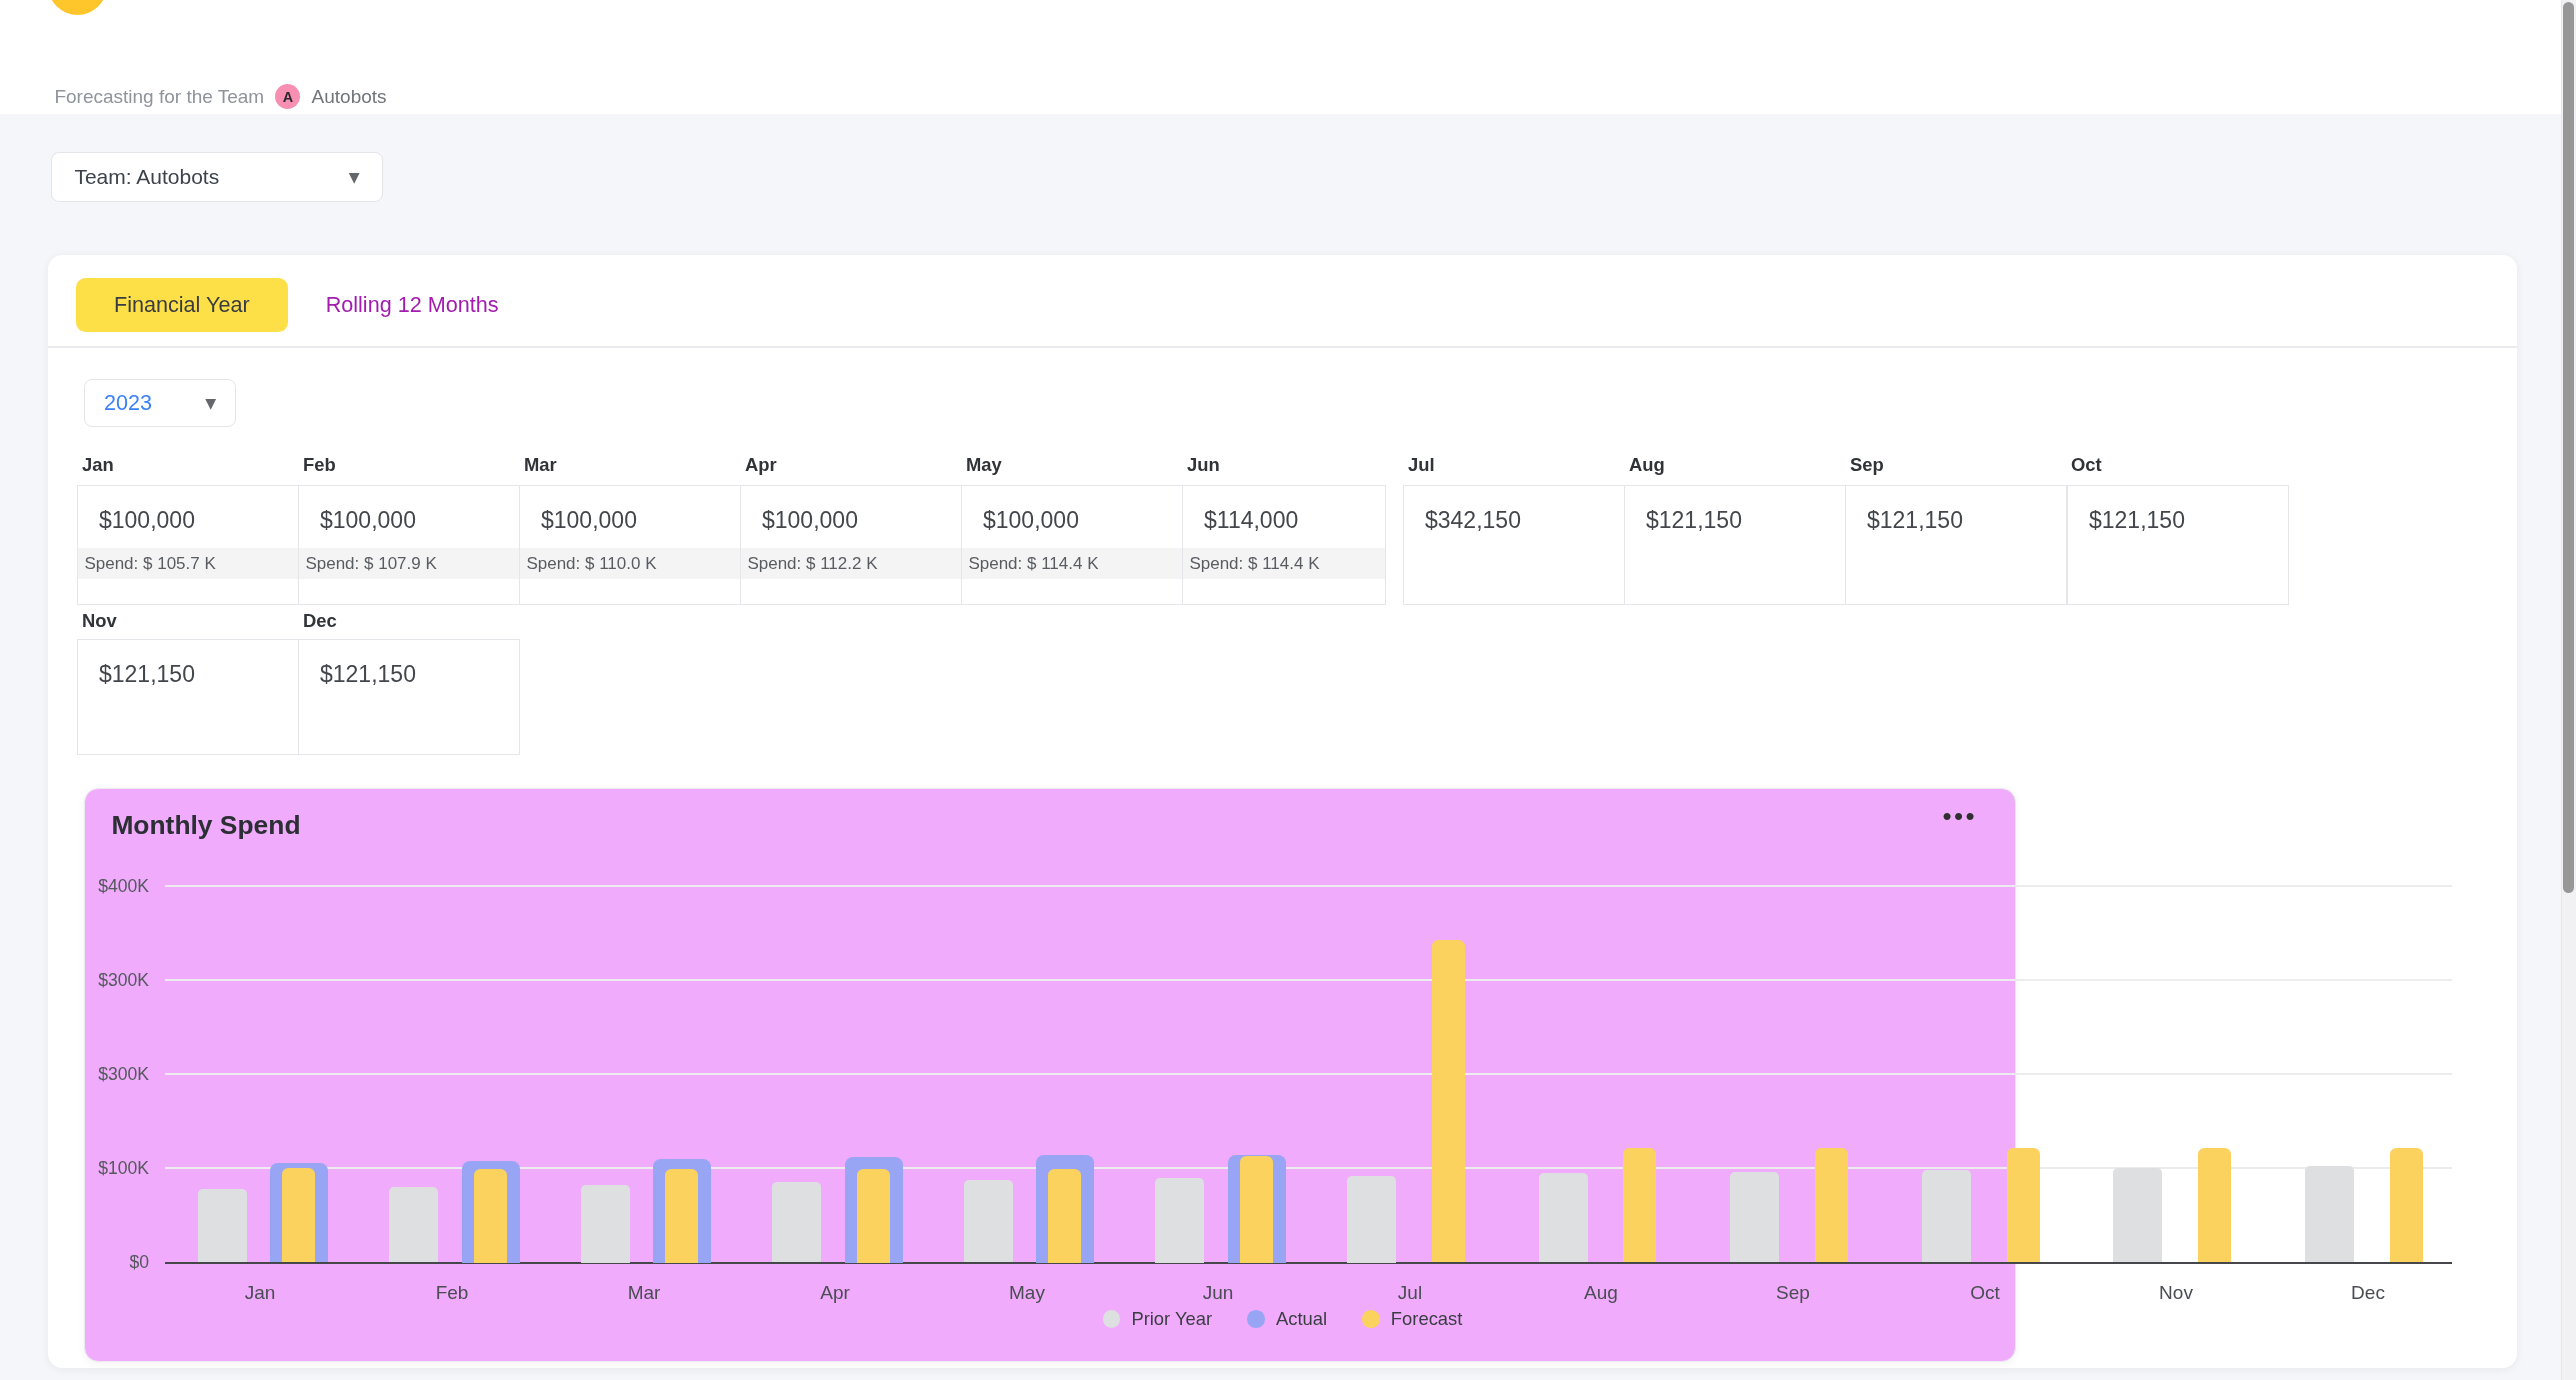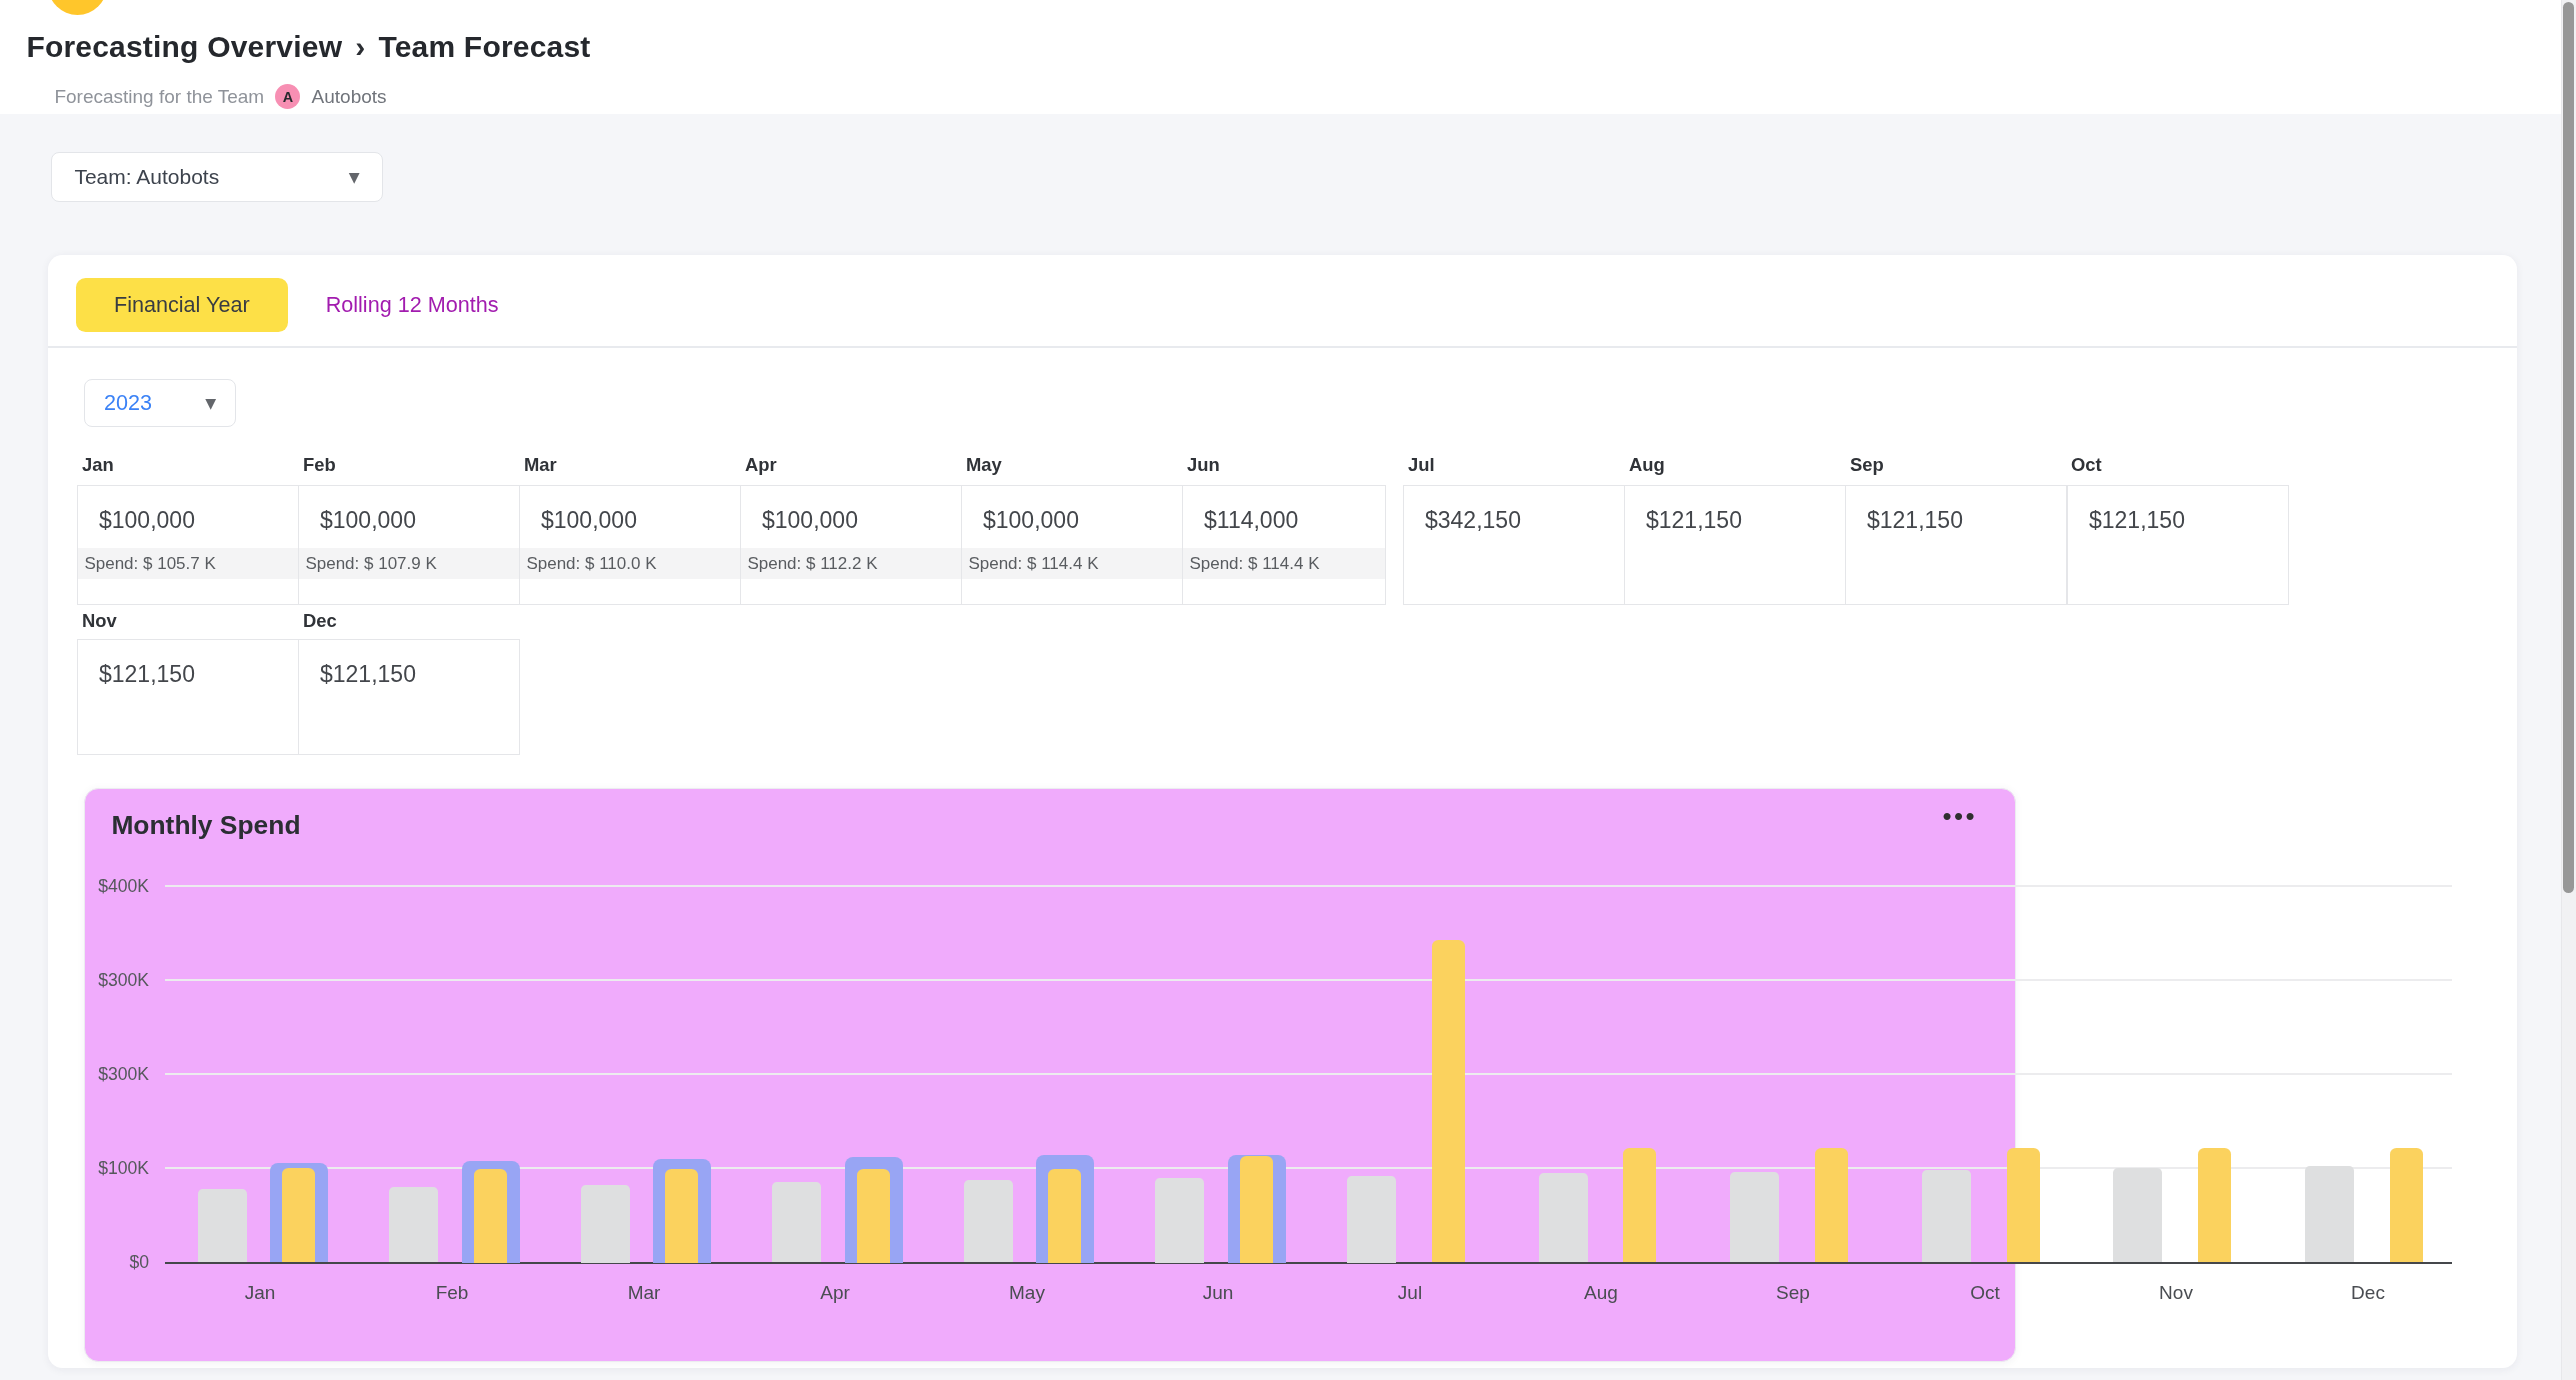--- a/index.html
+++ b/index.html
@@ -57,23 +57,20 @@
   .legend-label{font-size:18.4px;color:#3a3d42;}
   
   .scrollbar-track{position:absolute;right:0;top:0;width:14.4px;height:1381px;background:#f1f1f3;border-left:0.8px solid #e7e7ea;}
   .scrollbar-thumb{position:absolute;right:1.6px;top:1.6px;width:11.2px;height:891px;background:#979797;border-radius:5.6px;cursor:grab;}
 </style>
 </head>
 <body>
 
 <div class="header">
   <div class="logo-circle"></div>
-  <div class="breadcrumb">
-    <span>Forecasting Overview</span><span class="sep">›</span><span>Team Forecast</span>
-  </div>
   <div class="subtitle-row">
     <span class="subtitle">Forecasting for the Team</span>
     <span class="team-badge">A</span>
     <span class="team-name">Autobots</span>
   </div>
 </div>
 
 <div class="team-filter">
   <span class="txt">Team: Autobots</span>
   <span class="caret">▾</span>
@@ -217,19 +214,33 @@
         <div class="bar bar-prior" style="left: 1837px; width: 49px; top: 381px; height: 92px; background: rgb(222, 223, 224);"></div>
         <div class="bar bar-forecast" style="left: 1922px; width: 33px; top: 359px; height: 114px; background: rgb(251, 210, 94);"></div>
         <div class="xtick" style="left: 1852px; top: 493px;">Oct</div>
         <div class="bar bar-prior" style="left: 2028px; width: 49px; top: 379px; height: 94px; background: rgb(222, 223, 224);"></div>
         <div class="bar bar-forecast" style="left: 2113px; width: 33px; top: 359px; height: 114px; background: rgb(251, 210, 94);"></div>
         <div class="xtick" style="left: 2043px; top: 493px;">Nov</div>
         <div class="bar bar-prior" style="left: 2220px; width: 49px; top: 377px; height: 96px; background: rgb(222, 223, 224);"></div>
         <div class="bar bar-forecast" style="left: 2305px; width: 33px; top: 359px; height: 114px; background: rgb(251, 210, 94);"></div>
         <div class="xtick" style="left: 2235px; top: 493px;">Dec</div>
       </div>
+    <div class="legend" id="legend">
+        <div class="legend-item">
+          <span class="legend-dot" style="background: rgb(222, 223, 224);"></span>
+          <span class="legend-label">Prior Year</span>
+        </div>
+        <div class="legend-item">
+          <span class="legend-dot" style="background: rgb(152, 165, 244);"></span>
+          <span class="legend-label">Actual</span>
+        </div>
+        <div class="legend-item">
+          <span class="legend-dot" style="background: rgb(251, 210, 94);"></span>
+          <span class="legend-label">Forecast</span>
+        </div>
+      </div>
   </div>
 </div>
 
 <div class="scrollbar-track">
   <div class="scrollbar-thumb"></div>
 </div>
 
 
 </body></html>

